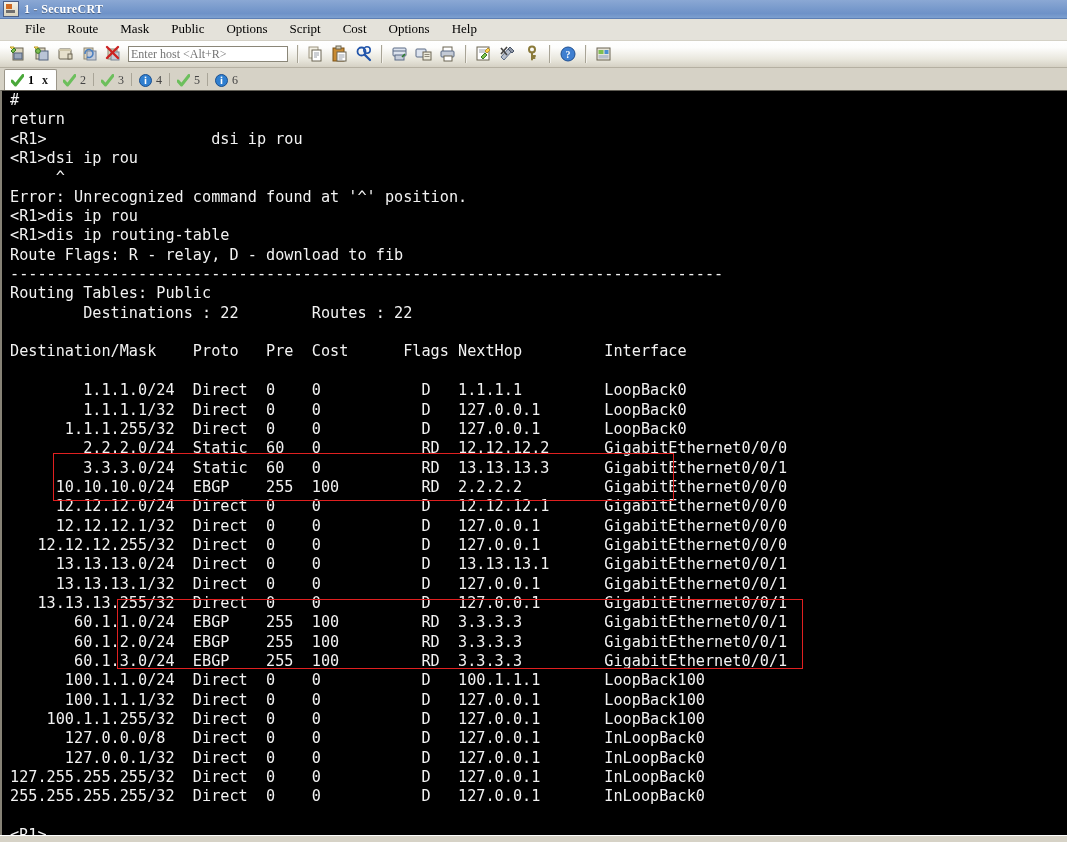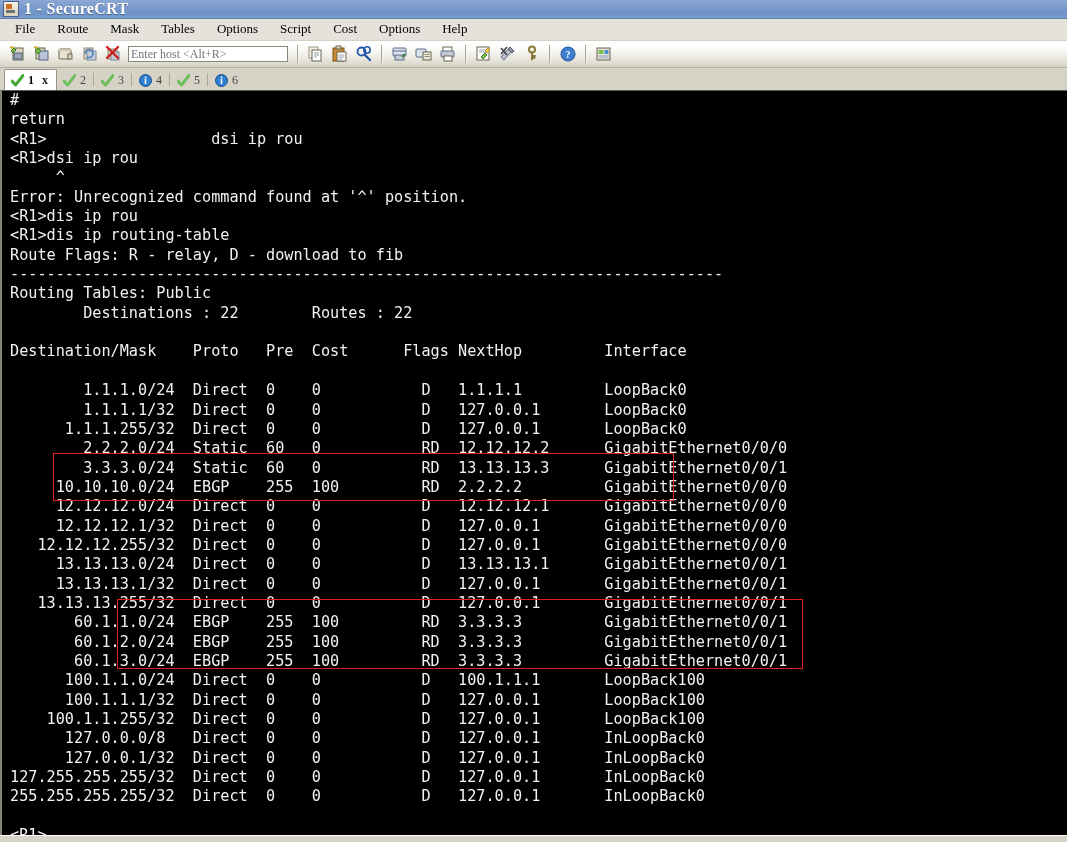--- a/index.html
+++ b/index.html
@@ -52,33 +52,33 @@
     content: "";
     position: absolute;
     left: 2px; top: 8px;
     width: 9px; height: 3px;
     background: #6f6f6f;
   }
   .title-text {
     color: #ffffff;
     font-family: "Liberation Serif", serif;
     font-weight: bold;
-    font-size: 16px;
+    font-size: 12px;
     letter-spacing: 0.3px;
     text-shadow: 0 1px 0 rgba(0,0,0,0.35);
     white-space: pre;
   }
 
   
   .menubar {
     height: 21px;
     background: #e4e2da;
     display: flex;
     align-items: center;
-    padding-left: 4px;
+    padding-left: 14px;
     flex: 0 0 auto;
     border-bottom: 1px solid #d4d1c6;
   }
   .menu-item {
     font-family: "Liberation Serif", serif;
     font-size: 13px;
     color: #000000;
     padding: 1px 11px 2px 11px;
     white-space: nowrap;
     cursor: default;
@@ -228,21 +228,21 @@
 
   <div class="titlebar">
     <div class="app-icon"></div>
     <div class="title-text">1 - SecureCRT</div>
   </div>
 
   <div class="menubar">
     <div class="menu-item">File</div>
     <div class="menu-item">Route</div>
     <div class="menu-item">Mask</div>
-    <div class="menu-item">Tables</div>
+    <div class="menu-item">Public</div>
     <div class="menu-item">Options</div>
     <div class="menu-item">Script</div>
     <div class="menu-item">Cost</div>
     <div class="menu-item">Options</div>
     <div class="menu-item">Help</div>
   </div>
 
   <div class="toolbar">
 
     <div class="tb-btn">

